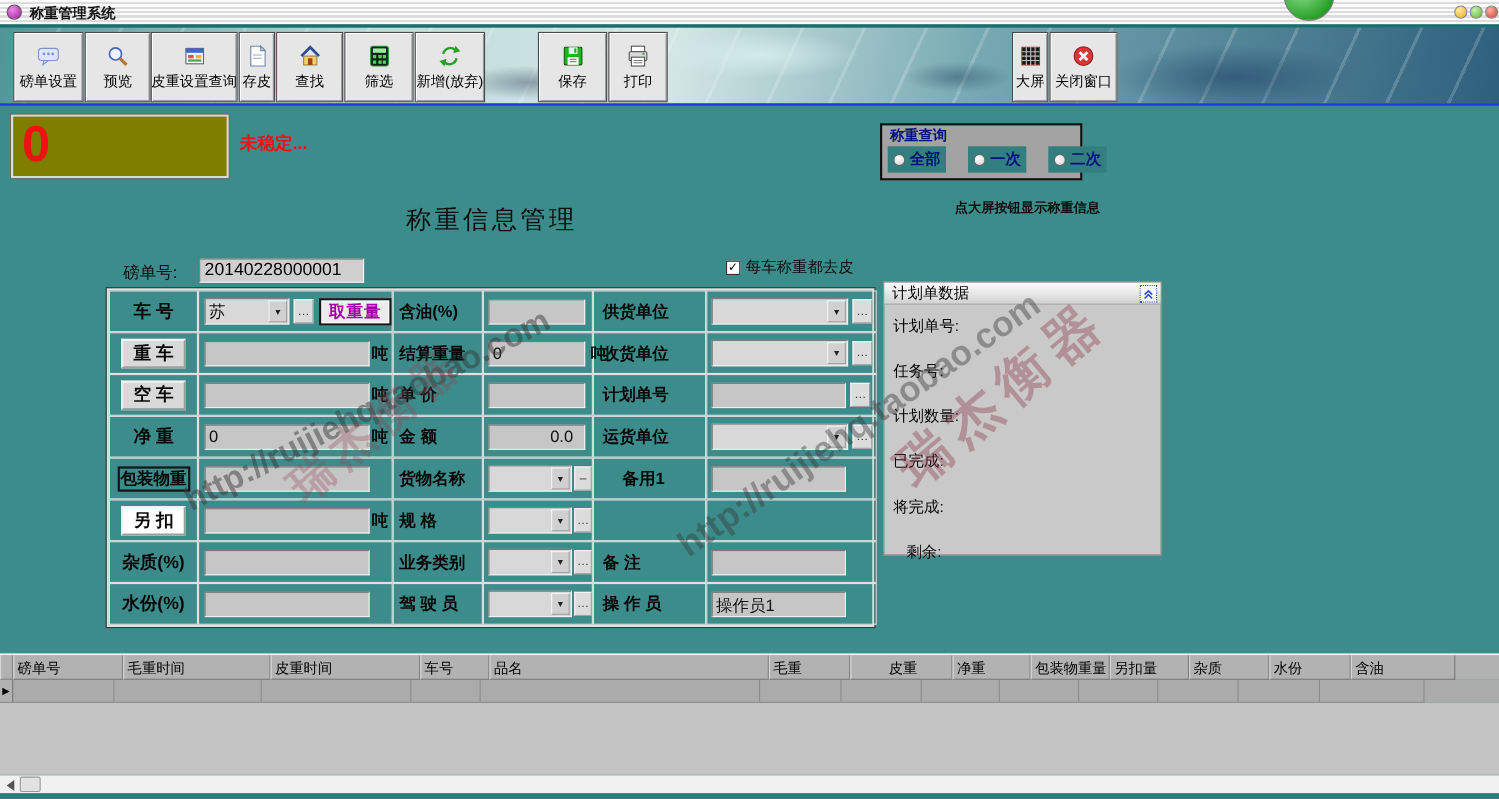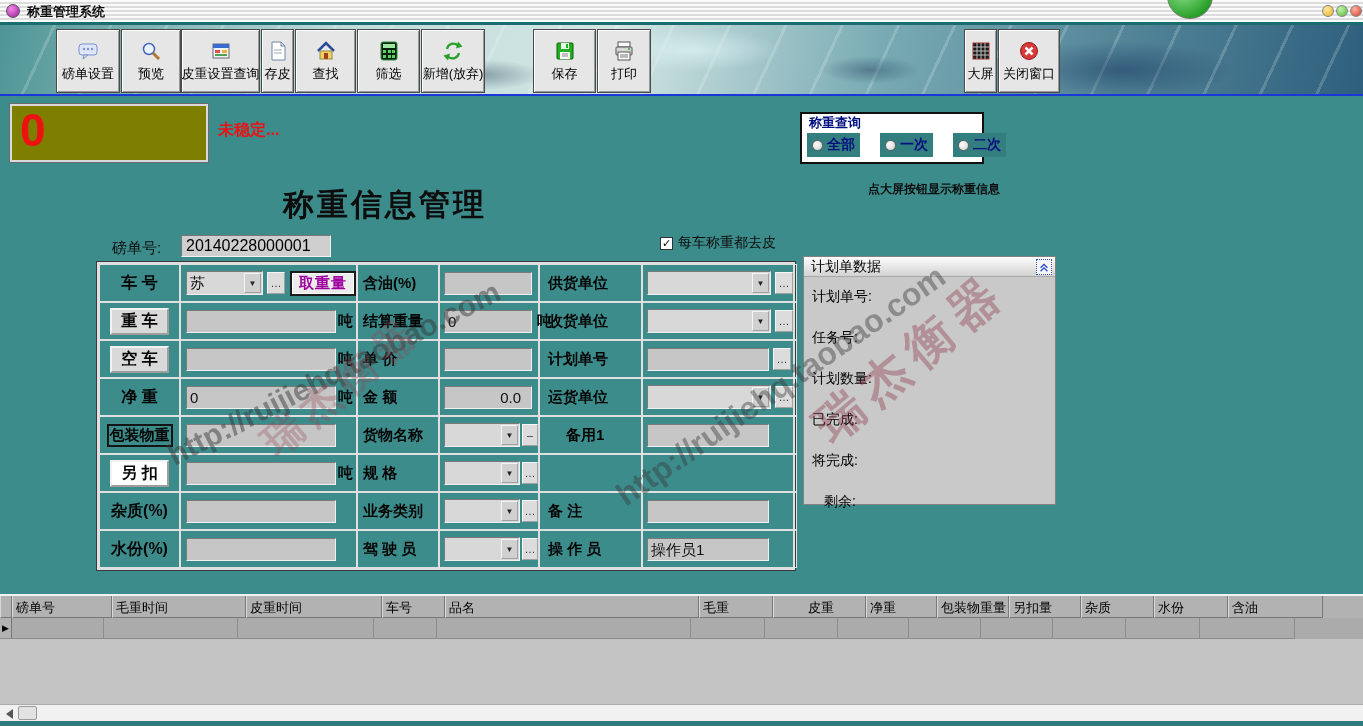--- a/index.html
+++ b/index.html
@@ -28,42 +28,42 @@
     border-bottom:2px solid #1a38d8;
     background:
       radial-gradient(ellipse 90px 22px at 480px 50px, rgba(10,30,60,.35), transparent 70%),
       radial-gradient(ellipse 130px 30px at 690px 25px, rgba(215,238,240,.85), transparent 70%),
       radial-gradient(ellipse 70px 20px at 870px 45px, rgba(12,35,70,.35), transparent 70%),
       radial-gradient(ellipse 160px 42px at 1120px 45px, rgba(14,42,86,.45), transparent 70%),
       repeating-linear-gradient(115deg, transparent 0 48px, rgba(255,255,255,.18) 48px 51px),
       linear-gradient(100deg,#4f9596 0%,#bfdcdb 25%,#d3e6e4 45%,#76a9b2 65%,#2e5f7d 100%); }
   .tbtn { position:absolute; top:4px; height:64px; background:#e6e6e6; border:1px solid #4a4a4a;
     box-shadow:inset 1px 1px 0 #ffffff, inset -1px -1px 0 #9a9a9a;
-    display:flex; flex-direction:column; align-items:center; justify-content:center; gap:3px; cursor:pointer;margin-left:44px; }
+    display:flex; flex-direction:column; align-items:center; justify-content:center; gap:3px; cursor:pointer; }
   .tlabel { font-size:13px; color:#000; white-space:nowrap; }
   .ticon { width:22px; height:22px; display:block; }
 
   
   .weight-box { position:absolute; left:10px; top:104px; width:198px; height:58px;
     background:#7e7e00; border:2px solid #dadada; outline:1px solid #6a6a6a; z-index:5; }
   .weight-val { position:absolute; left:8px; top:-3px; font-size:46px; font-weight:bold; color:#ee1111; }
   .weight-status { position:absolute; left:218px; top:120px; font-size:16px; font-weight:bold; color:#ee1111; z-index:5; }
 
   .query-panel { position:absolute; left:800px; top:112px; width:184px; height:52px;
-    background:#ffffff; border:2px solid #101010; z-index:5; }
+    background:#a3a3a3; border:2px solid #101010; z-index:5; }
   .query-title { position:absolute; left:7px; top:0px; font-size:13px; font-weight:bold; color:#001080; }
   .query-row { position:absolute; left:5px; top:19px; display:flex; gap:20px; }
   .radio-item { background:#337f7f; padding:3px 5px; display:flex; align-items:center; gap:4px; cursor:pointer; }
   .orb { width:11px; height:11px; border-radius:50%; border:1px solid #666;
     background:radial-gradient(circle at 35% 30%, #ffffff, #cfcfcf); }
   .rlabel { font-size:14px; font-weight:bold; color:#001080; white-space:nowrap; }
 
   
-  .page-title { position:absolute; left:245px; top:184px; width:280px; text-align:center;
-    font-size:31px; font-weight:bold; letter-spacing:3px; color:#0d0d0d; }
+  .page-title { position:absolute; left:245px; top:184px; width:280px; text-align:right;
+    font-size:23px; font-weight:normal; letter-spacing:3px; color:#0d0d0d; }
   .hint { position:absolute; left:868px; top:181px; font-size:12px; font-weight:bold; color:#0d0d0d; }
 
   .bill-label { position:absolute; left:112px; top:239px; font-size:15px; color:#0d0d0d; }
   .bill-value { position:absolute; left:181px; top:235px; width:150px; height:22px; background:#cfcfcf;
     border-top:1px solid #777; border-left:1px solid #777; border-bottom:1px solid #f2f2f2; border-right:1px solid #f2f2f2;
     font-size:16px; color:#000; padding:1px 0 0 4px; }
   .tare-check { position:absolute; left:660px; top:234px; display:flex; align-items:center; gap:5px; cursor:pointer; }
   .checkbox { width:13px; height:13px; background:#ffffff; border:1px solid #333;
     font-size:11px; line-height:11px; text-align:center; color:#000; }
   .tare-label { font-size:14px; color:#0d0d0d; }

